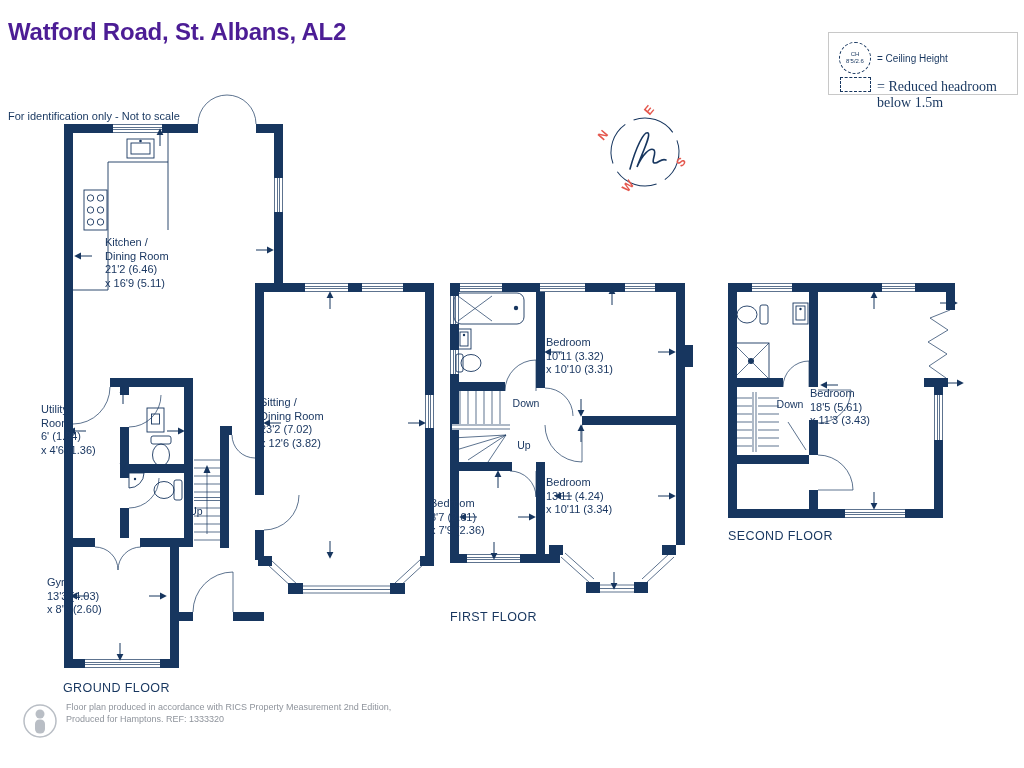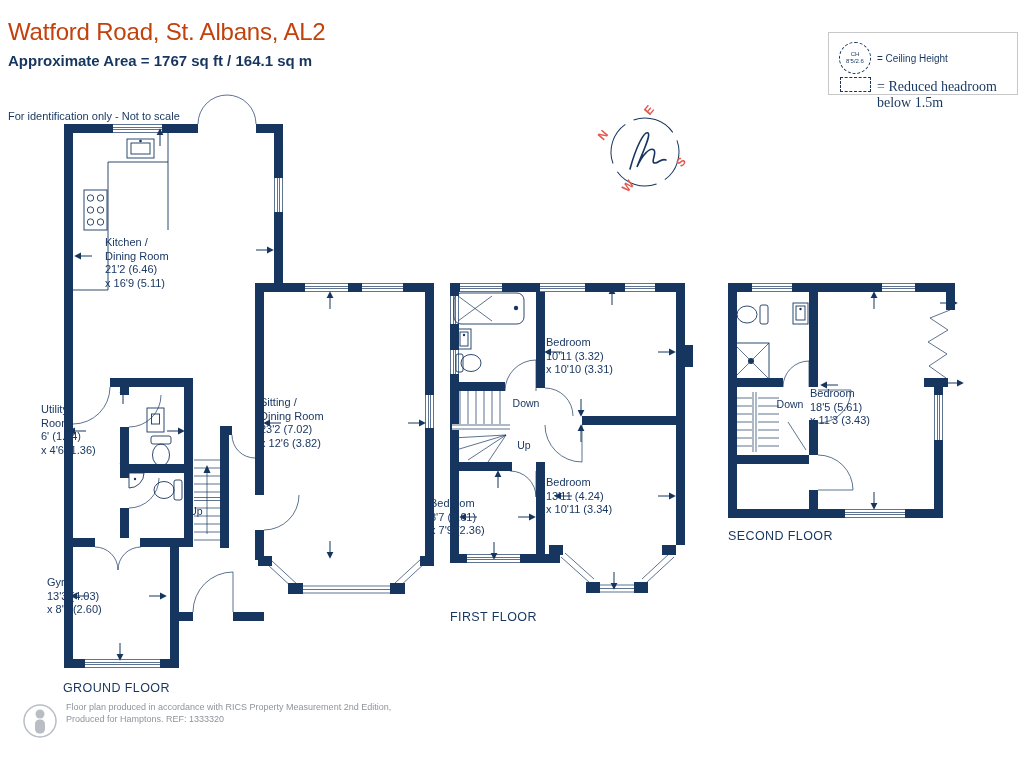--- a/index.html
+++ b/index.html
@@ -1,19 +1,19 @@
 <!DOCTYPE html>
 <html><head>
 <meta charset="utf-8">
 <style>
   html,body{margin:0;padding:0;background:#fff;}
   #page{position:relative;width:1024px;height:768px;background:#fff;overflow:hidden;
         font-family:"Liberation Sans",sans-serif;color:#17365F;}
   
-  .title{position:absolute;left:8px;top:18px;font-size:24px;font-weight:400;color:#c2410c;letter-spacing:-0.2px;}
+  .title{position:absolute;left:8px;top:18px;font-size:24px;font-weight:700;color:#4c1d95;letter-spacing:-0.2px;}
   .area{position:absolute;left:8px;top:52px;font-size:15px;font-weight:700;color:#17365F;}
   .note{position:absolute;left:8px;top:81px;font-size:11px;color:#17365F;margin-top:29px;}
   
   .legend{position:absolute;left:828px;top:32px;width:188px;height:61px;border:1px solid #C8C8C8;background:#fff;}
   .legend .circ{position:absolute;left:10px;top:9px;width:30px;height:30px;border:1px dashed #17365F;border-radius:50%;
         display:flex;flex-direction:column;align-items:center;justify-content:center;font-size:6px;line-height:7px;}
   .legend .t1{position:absolute;left:48px;top:20px;font-size:10px;}
   .legend .rect{position:absolute;left:11px;top:44px;width:29px;height:13px;border:1px dashed #17365F;}
   .legend .t2{position:absolute;left:48px;top:46px;font-size:14px;font-family:Liberation Serif, serif;}
   
@@ -34,21 +34,20 @@
   .footer{position:absolute;left:22px;top:701px;display:flex;align-items:flex-start;}
   .footer .txt{margin-left:8px;font-size:9px;line-height:12px;color:#8F949C;}
   .footer .cpy{margin-left:10px;}
 </style>
 </head>
 <body>
 
 <div id="page">
 
   <div class="title">Watford Road, St. Albans, AL2</div>
-  <div class="area">Approximate Area = 1767 sq ft / 164.1 sq m</div>
   <div class="note">For identification only - Not to scale</div>
 
   <div class="legend">
     <div class="circ">
       <span>CH</span>
       <span>8'5/2.6</span>
     </div>
     <div class="t1">= Ceiling Height</div>
     <div class="rect"></div>
     <div class="t2">= Reduced headroom below 1.5m</div>

